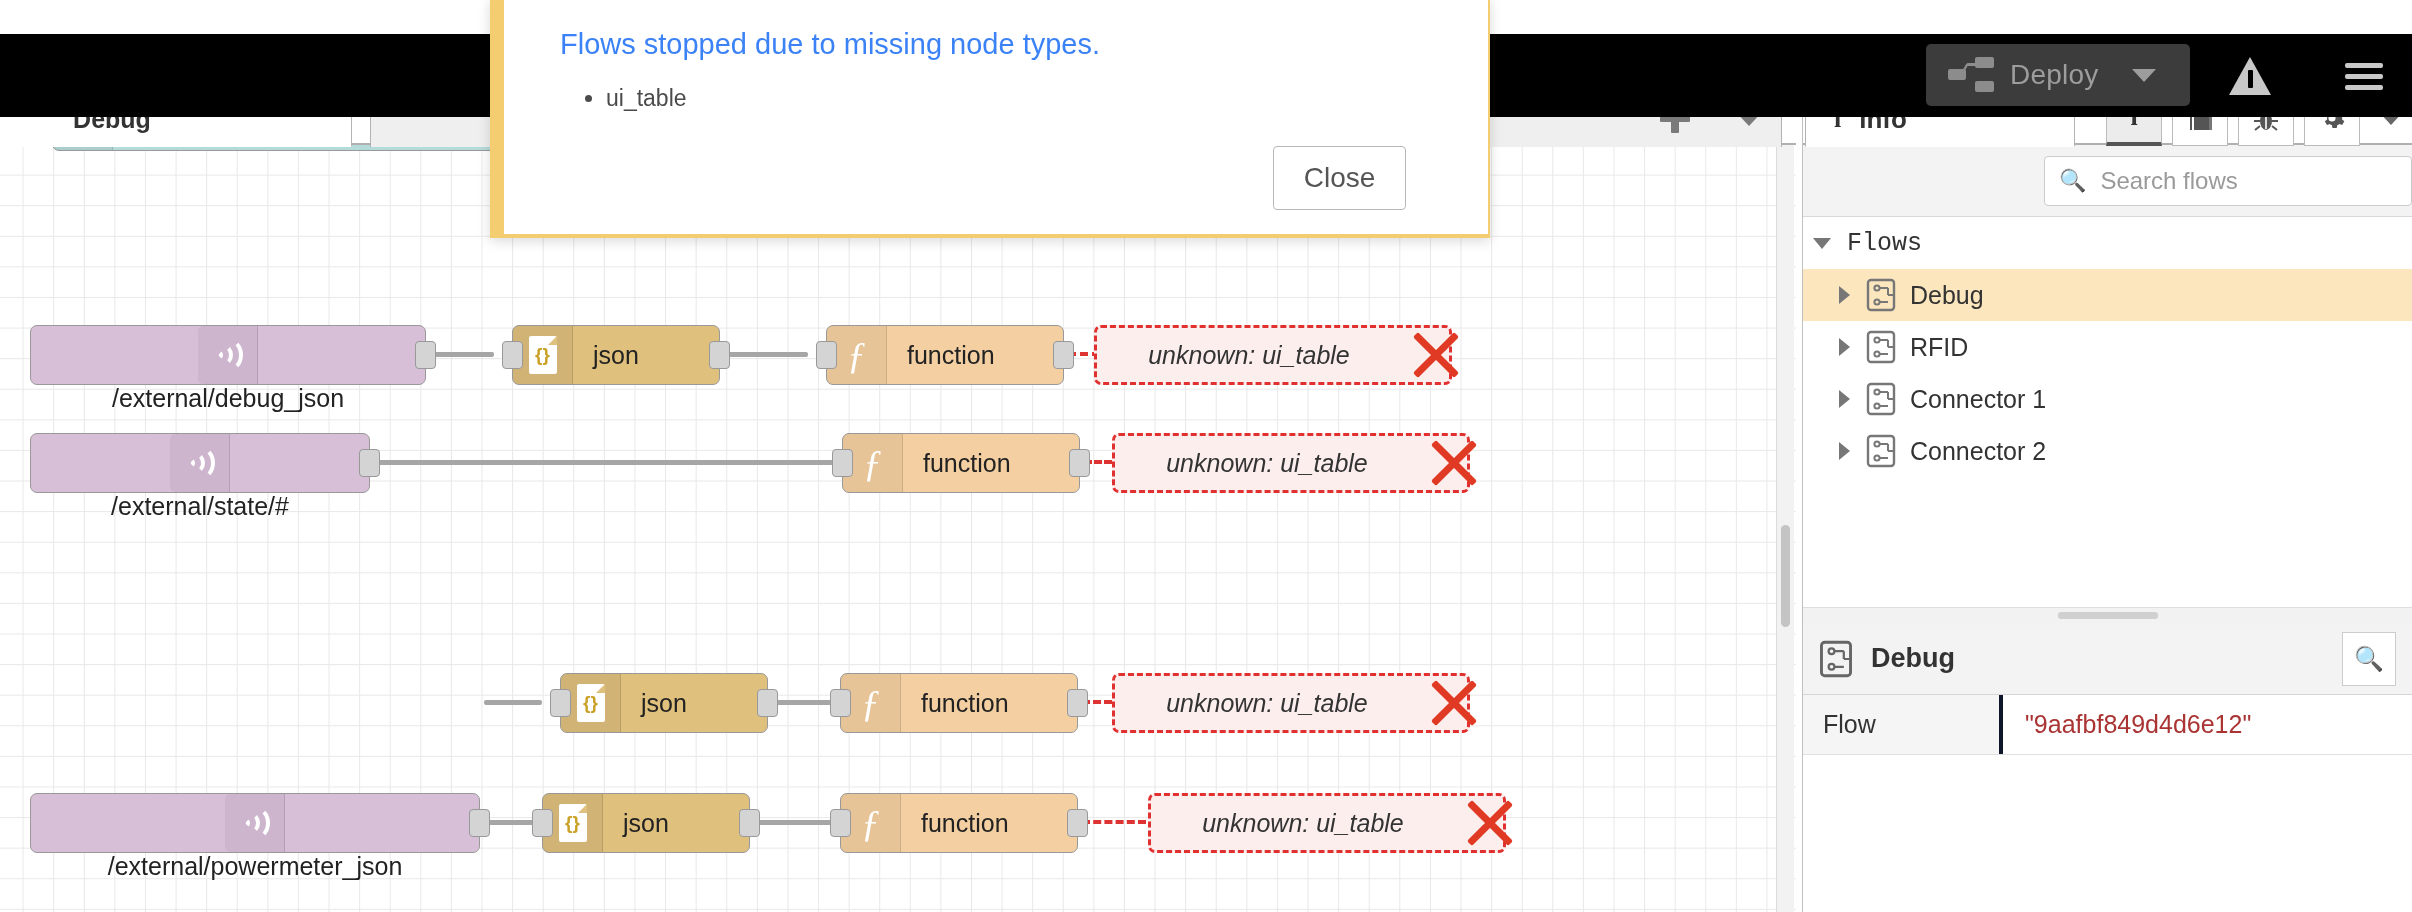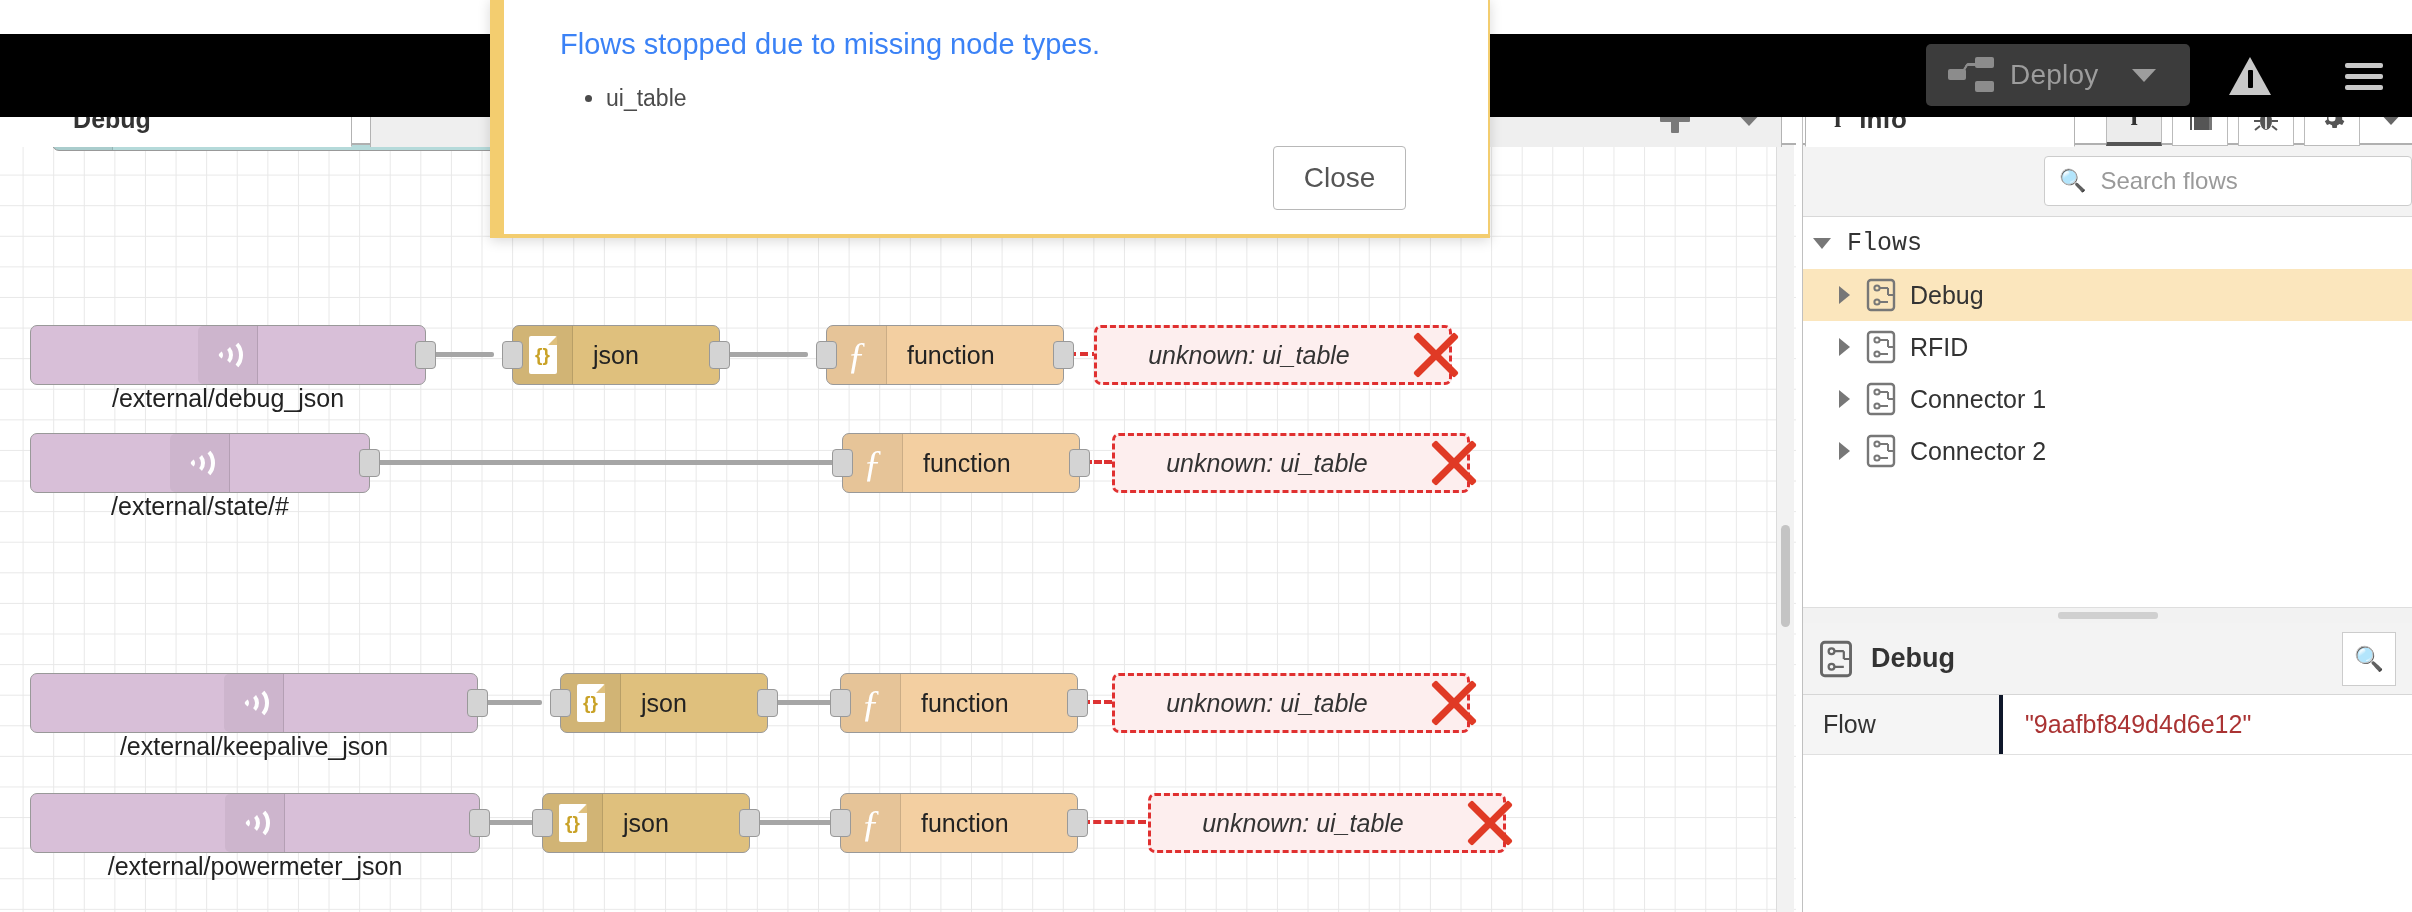--- a/index.html
+++ b/index.html
@@ -401,31 +401,20 @@
       <span class="nlabel">function</span>
       <span class="port in"></span>
       <span class="port out"></span>
     </div>
     <div class="wire-red" style="left:1084px; top:315px; width:28px;"></div>
     <div class="unknown-node" style="left:1112px; top:288px; width:358px;">
       <span>unknown: ui_table</span>
       <span class="unknown-x"></span>
     </div>
 
-    <div class="node n-mqtt" style="left:30px; top:528px; width:448px;">
-      <span class="swatch">
-        <span class="mqtt-glyph">
-            <i class="ma1"></i>
-            <i class="ma2"></i>
-            <i class="ma3"></i>
-          </span>
-      </span>
-      <span class="nlabel">/external/keepalive_json</span>
-      <span class="port out"></span>
-    </div>
     <div class="wire" style="left:484px; top:555px; width:58px;"></div>
     <div class="node n-json" style="left:560px; top:528px; width:208px;">
       <span class="swatch">
           <span class="json-glyph">{}</span>
         </span>
       <span class="nlabel">json</span>
       <span class="port in"></span>
       <span class="port out"></span>
     </div>
     <div class="wire" style="left:774px; top:555px; width:78px;"></div>

